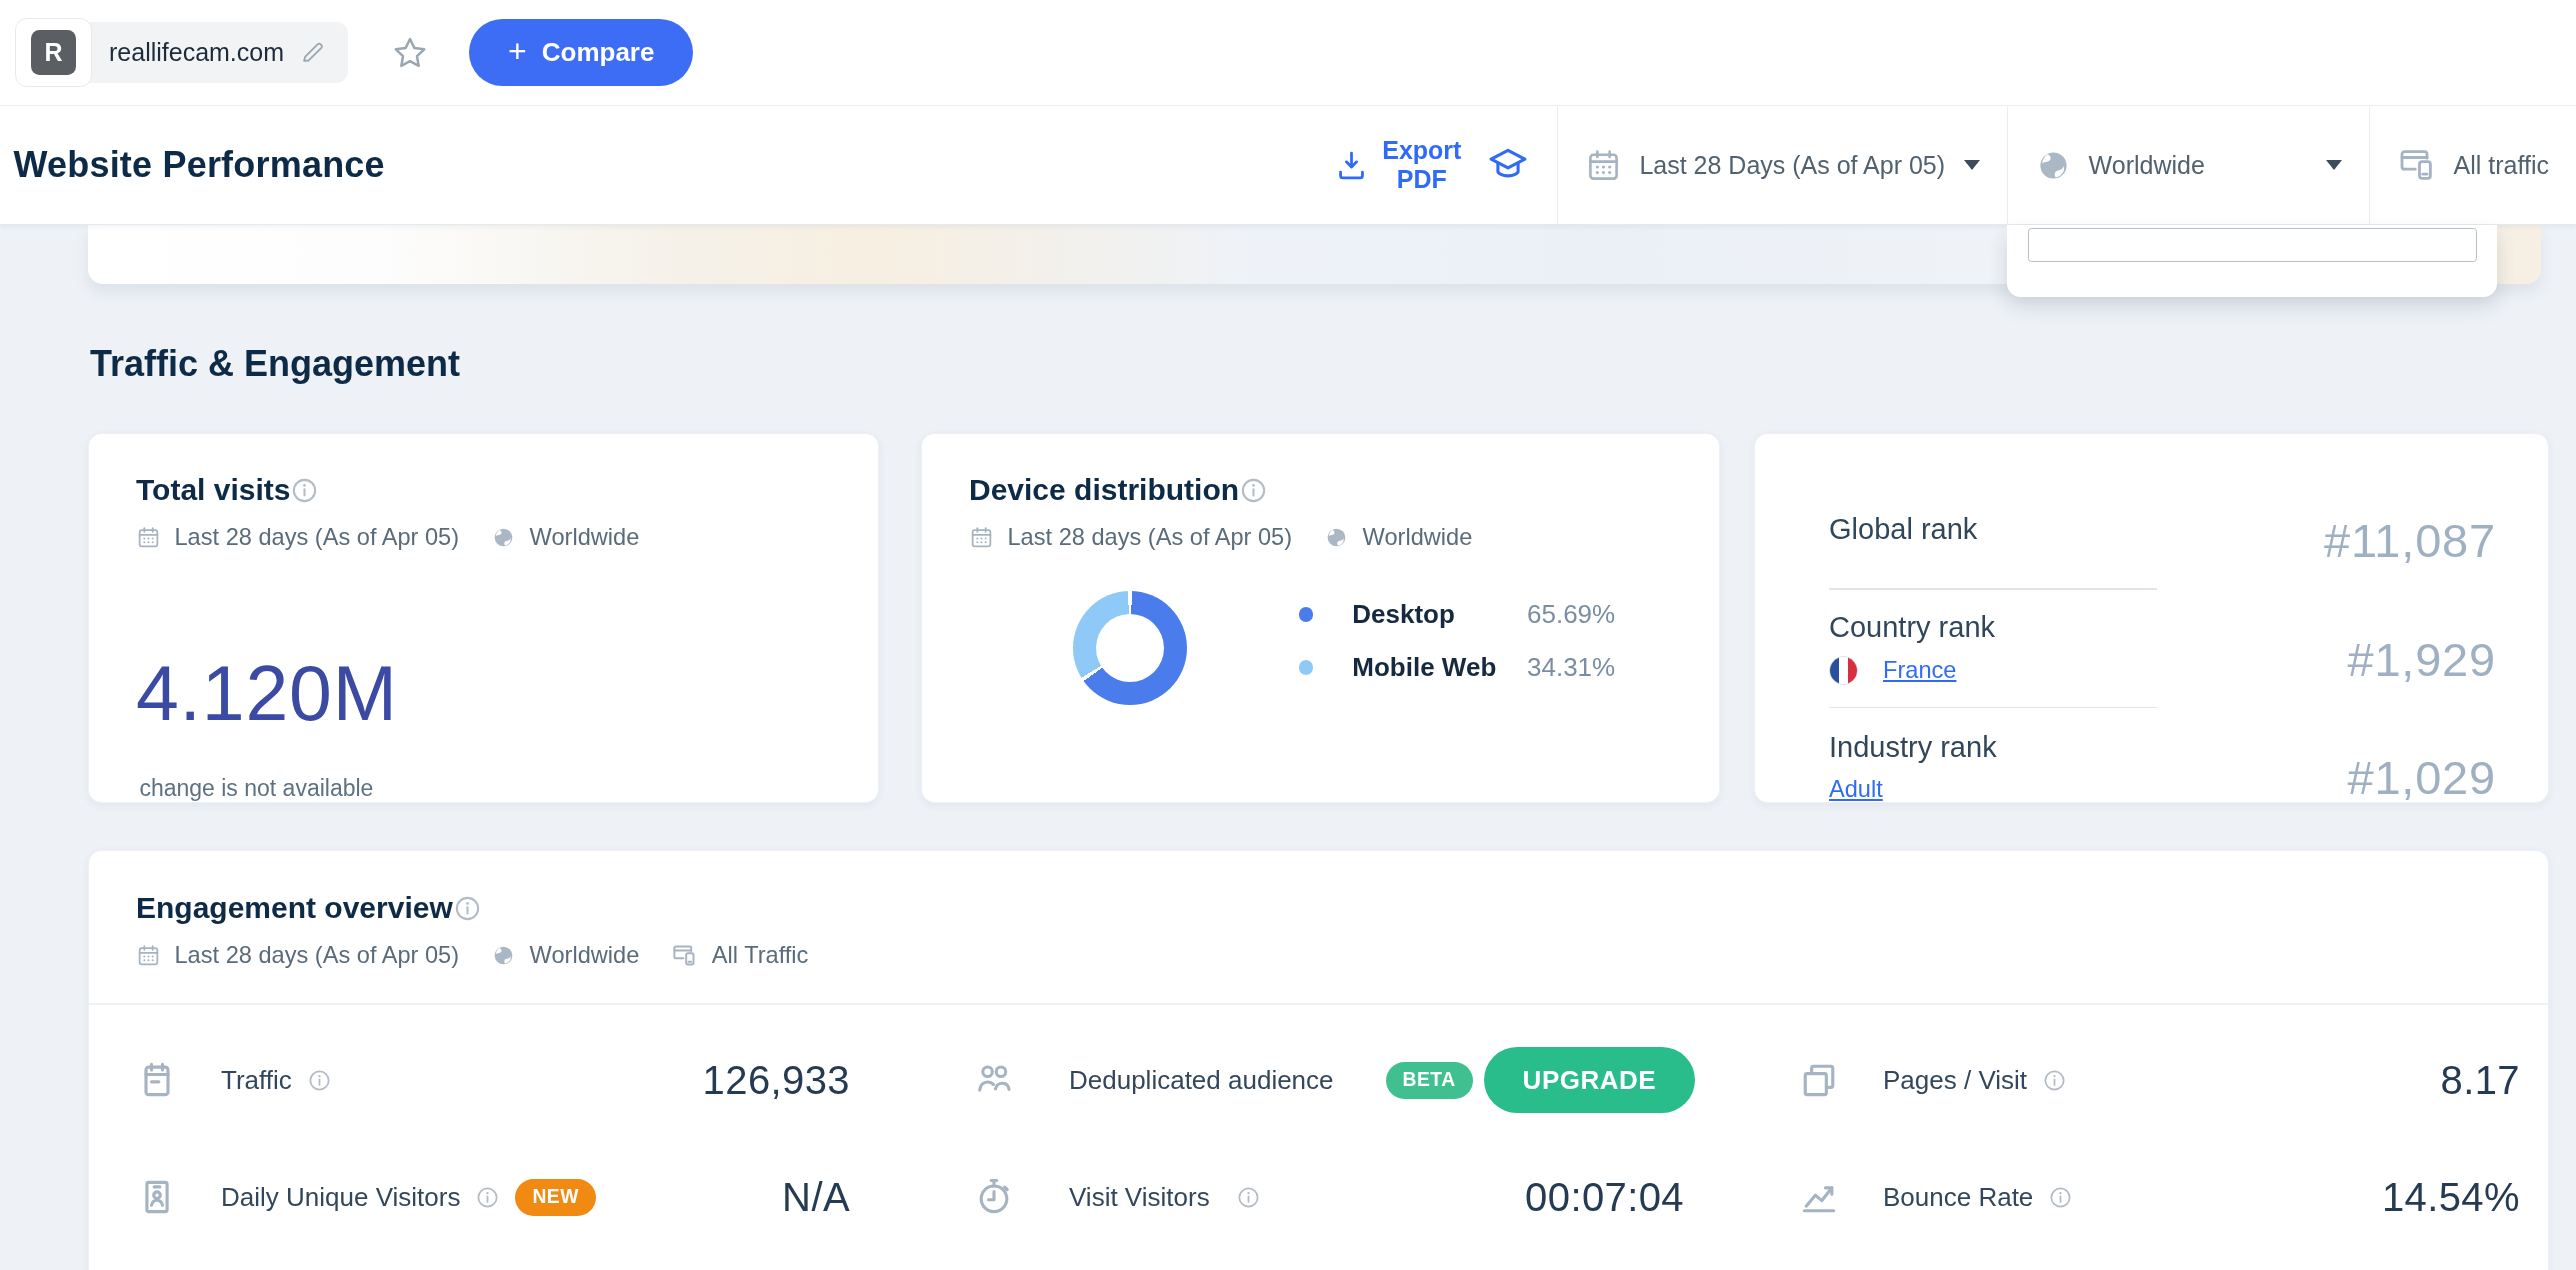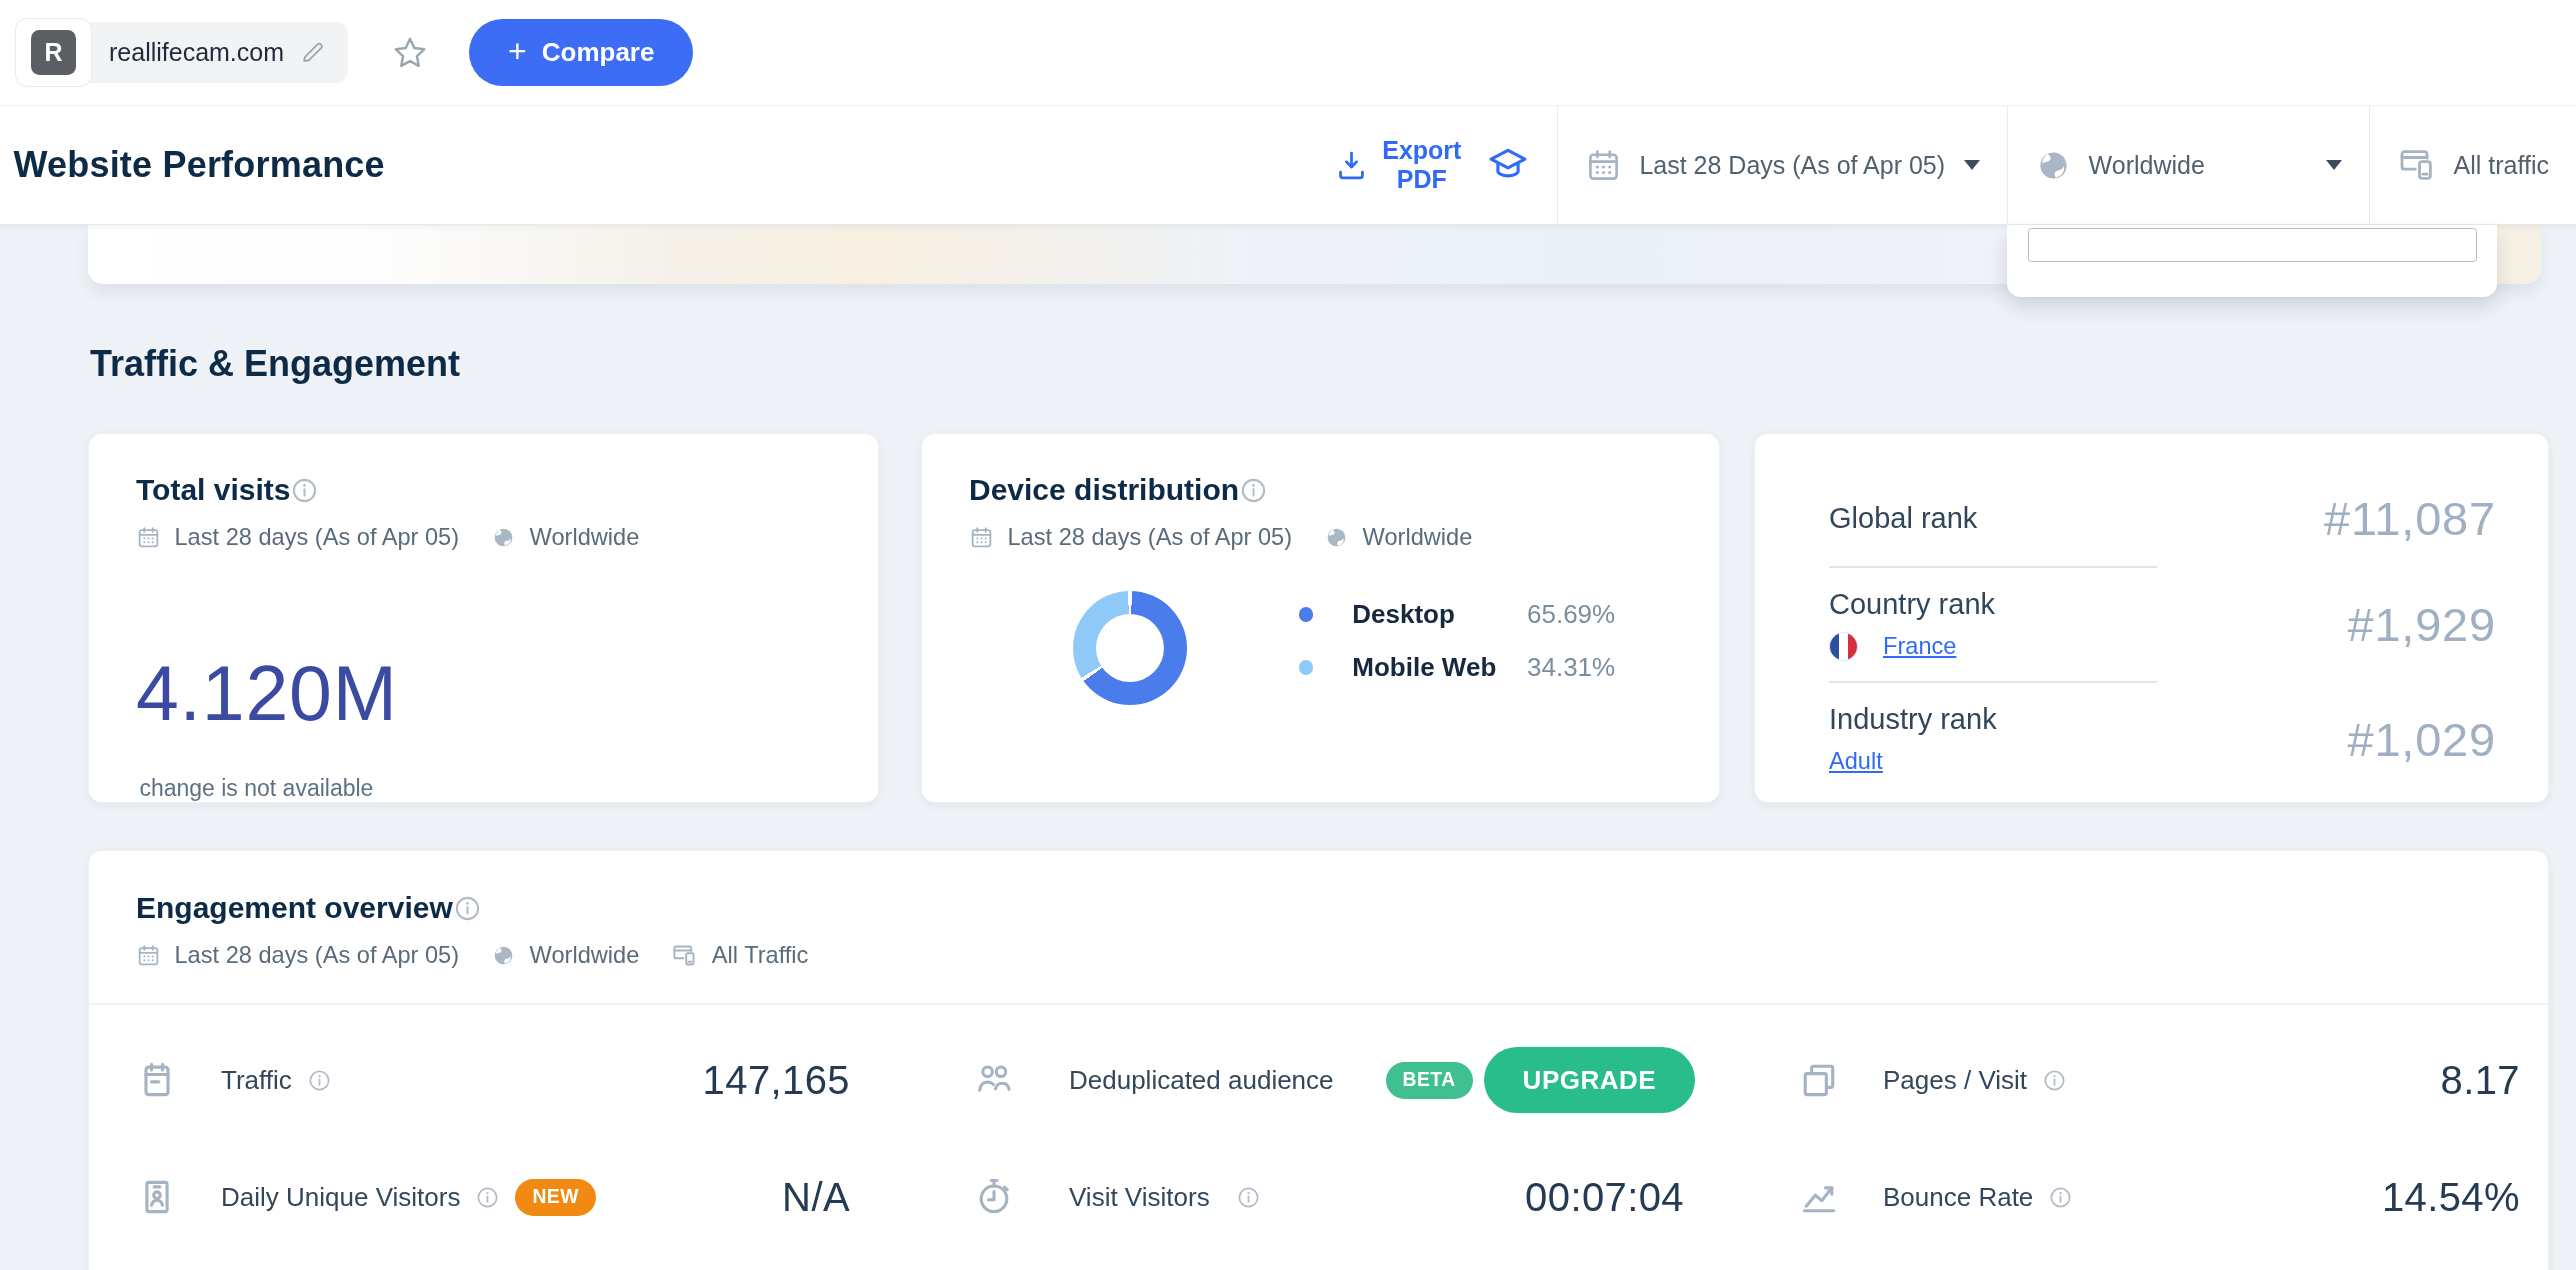--- a/index.html
+++ b/index.html
@@ -80,21 +80,21 @@
   .legend-row { display:flex; align-items:center; margin-bottom:22px; }
   .legend-dot { width:14.3px; height:14.3px; border-radius:50%; margin-right:39px; }
   .legend-label { font-size:26px; font-weight:600; color:#16293e; min-width:168px; }
   .legend-value { font-size:26px; color:#7b8da0; margin-left:6.7px; }
 
   
   .rank-row { display:flex; align-items:center; justify-content:space-between; padding:20px 0; }
   .rank-label { font-size:29px; color:#31465a; }
   .rank-link-row { margin-top:11.8px; display:flex; align-items:center; gap:25px; }
   .rank-link { font-size:23.6px; color:var(--link-blue); text-decoration:underline; cursor:pointer; }
-  .rank-value { font-size:47px; font-weight:300; color:var(--rank-value-gray); letter-spacing:0.8px; }
+  .rank-value { font-size:47px; font-weight:300; color:var(--rank-value-gray); letter-spacing:0.8px;margin-top:22px; }
   .rank-divider { width:328px; height:1.7px; background:#dfe5ea; }
   .flag { width:29px; height:29px; border-radius:50%; overflow:hidden; display:flex; border:0.8px solid #d8dde2; flex:none; }
   .flag div { flex:1; }
   .flag .b { background:#2a4f9e; } .flag .w { background:#fff; } .flag .r { background:#d6303e; }
 
   
   #card-eng { left:88px; top:850px; width:2461px; height:522px; padding:0; }
   .eng-header { padding:40px 47px 0 47px; }
   .eng-divider { margin-top:34px; height:1.7px; background:#eef1f5; width:100%; }
   .metrics { position:relative; height:286px; }
@@ -383,21 +383,21 @@
           <line x1="15" y1="3.5" x2="15" y2="6.5"></line>
         <line x1="6" y1="9" x2="18" y2="9"></line>
           <line x1="9" y1="13" x2="13" y2="13"></line>
       </svg>
       <span class="m-label">Traffic</span>
       <svg class="m-info" width="25" height="25" viewBox="0 0 24 24" fill="none" stroke="#b3bcc6" stroke-width="1.7" stroke-linecap="round">
         <circle cx="12" cy="12" r="8.8"></circle>
           <line x1="12" y1="11" x2="12" y2="16.2"></line>
           <circle cx="12" cy="7.8" r="1.1" fill="#b3bcc6" stroke="none"></circle>
       </svg>
-      <span class="m-value">147,165</span>
+      <span class="m-value">126,933</span>
     </div>
 
     <div class="m-cell c2 r1">
       <svg class="m-icon" width="44" height="44" viewBox="0 0 24 24" fill="none" stroke="#a5b3c2" stroke-width="1.7" stroke-linecap="round">
         <circle cx="8.5" cy="7.5" r="2.6"></circle>
           <circle cx="15.8" cy="7.5" r="2.6"></circle>
         <path d="M4.2 17.5c.3-2.7 2-4.4 4.3-4.4 1.3 0 2.4.5 3.2 1.4"></path>
         <path d="M12.8 16.8c.5-2 2.1-3.2 4-3 1.8.1 3.1 1.4 3.4 3.3"></path>
       </svg>
       <span class="m-label">Deduplicated audience</span>

